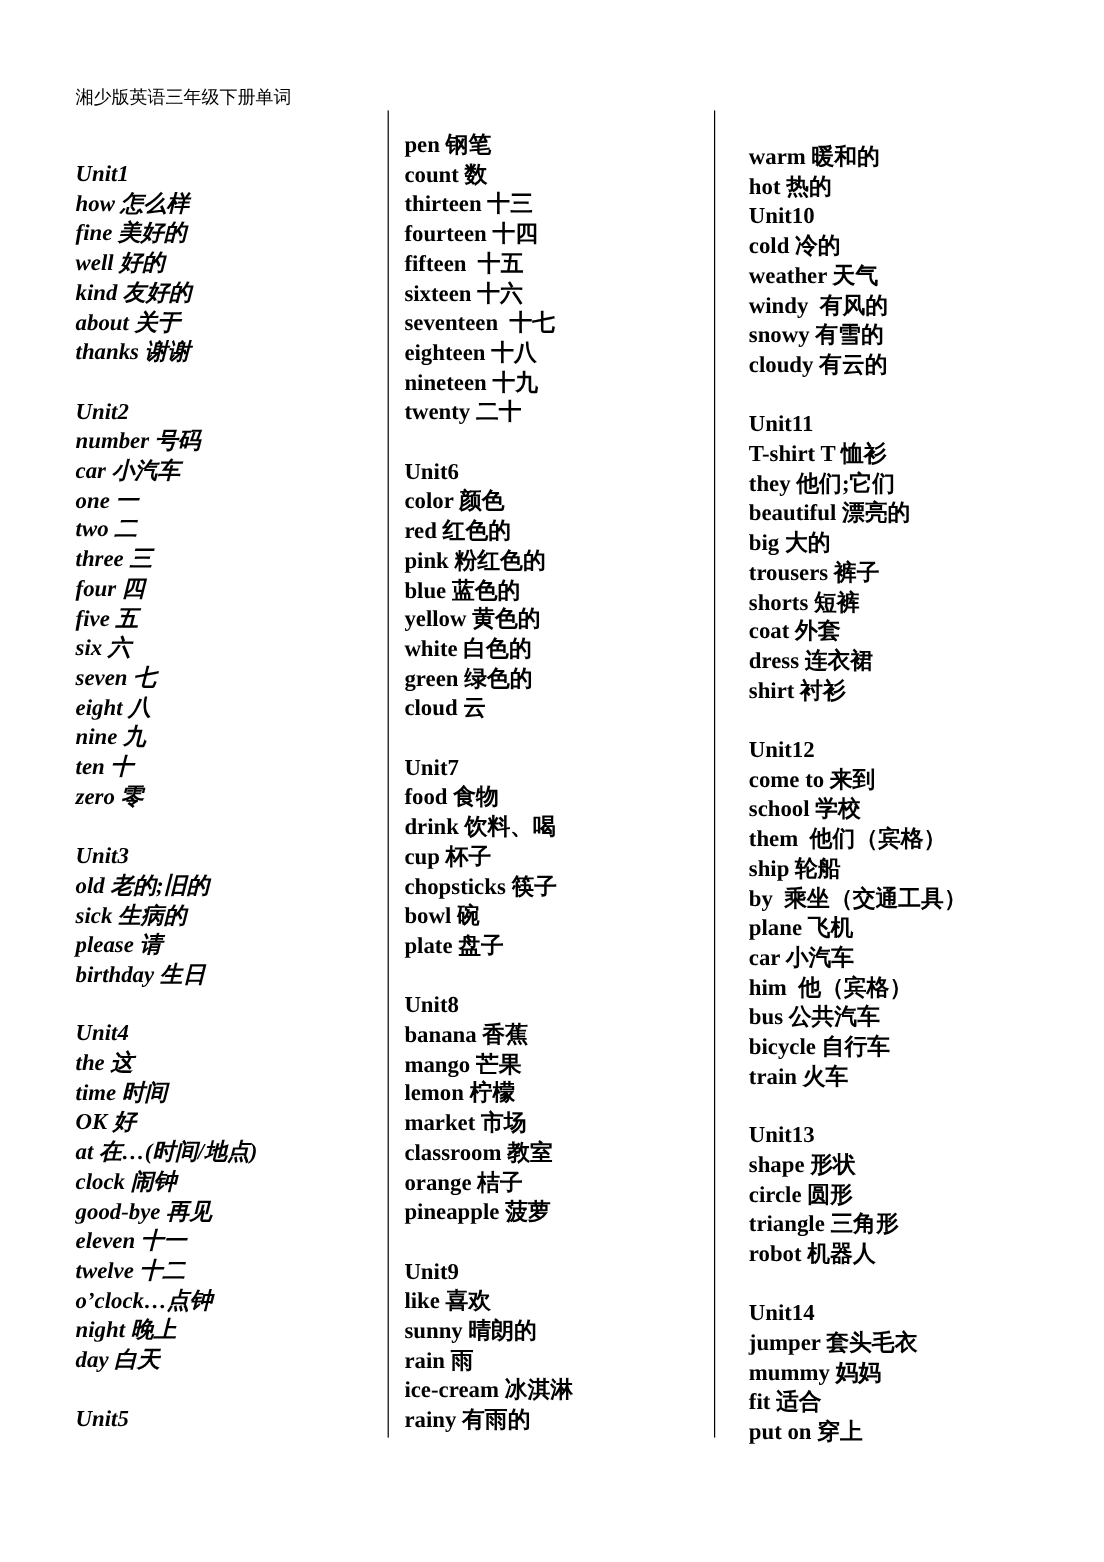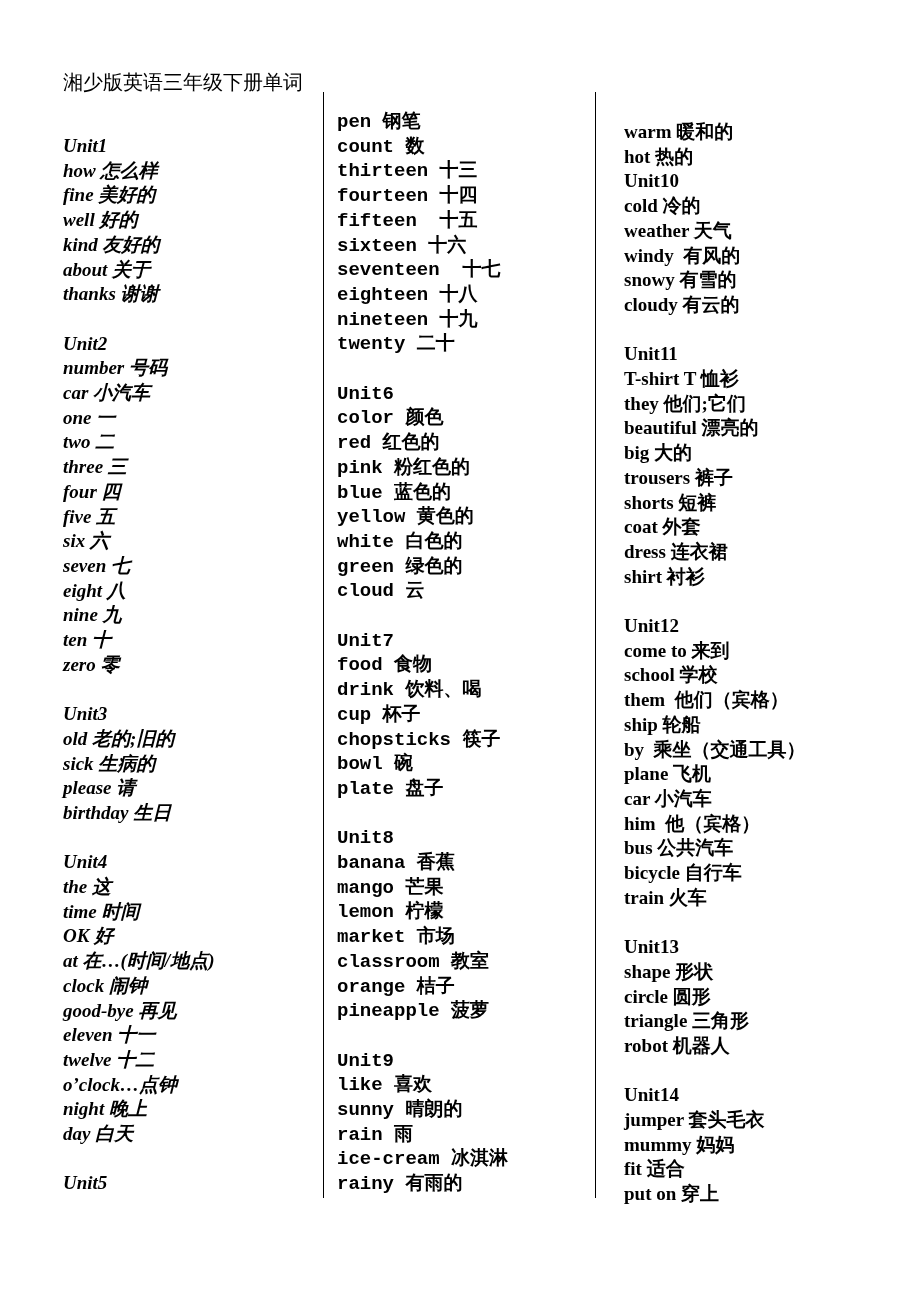--- a/index.html
+++ b/index.html
@@ -20,21 +20,21 @@
   #page {
     position: absolute;
     inset: 0;
   }
 
   
   .doc-title {
     position: absolute;
     left: 63px;
     top: 72px;
-    font-size: 20px;
+    font-size: 15px;
     font-weight: normal;
     line-height: 20px;
     letter-spacing: 0px;
     white-space: pre;
     text-align: center;
   }
 
   
   .divider {
     position: absolute;
@@ -47,21 +47,21 @@
   
   .column {
     position: absolute;
     top: 108px;
     font-size: 19px;
     font-weight: bold;
     line-height: 24.7px;
     white-space: pre;
   }
   .col-1 { left: 63px;  width: 250px; font-style: italic; }
-  .col-2 { left: 337px; width: 250px; font-family: Liberation Mono, monospace; }
+  .col-2 { left: 337px; width: 250px; }
   .col-3 { left: 624px; width: 300px; margin-top: 10px; }
 
   .col-1 { top: 134px; }
   .col-2 { top: 110px; }
   .col-3 { top: 110px; }
 
   .entry {
     display: block;
     white-space: pre;
     min-height: 24.7px;

